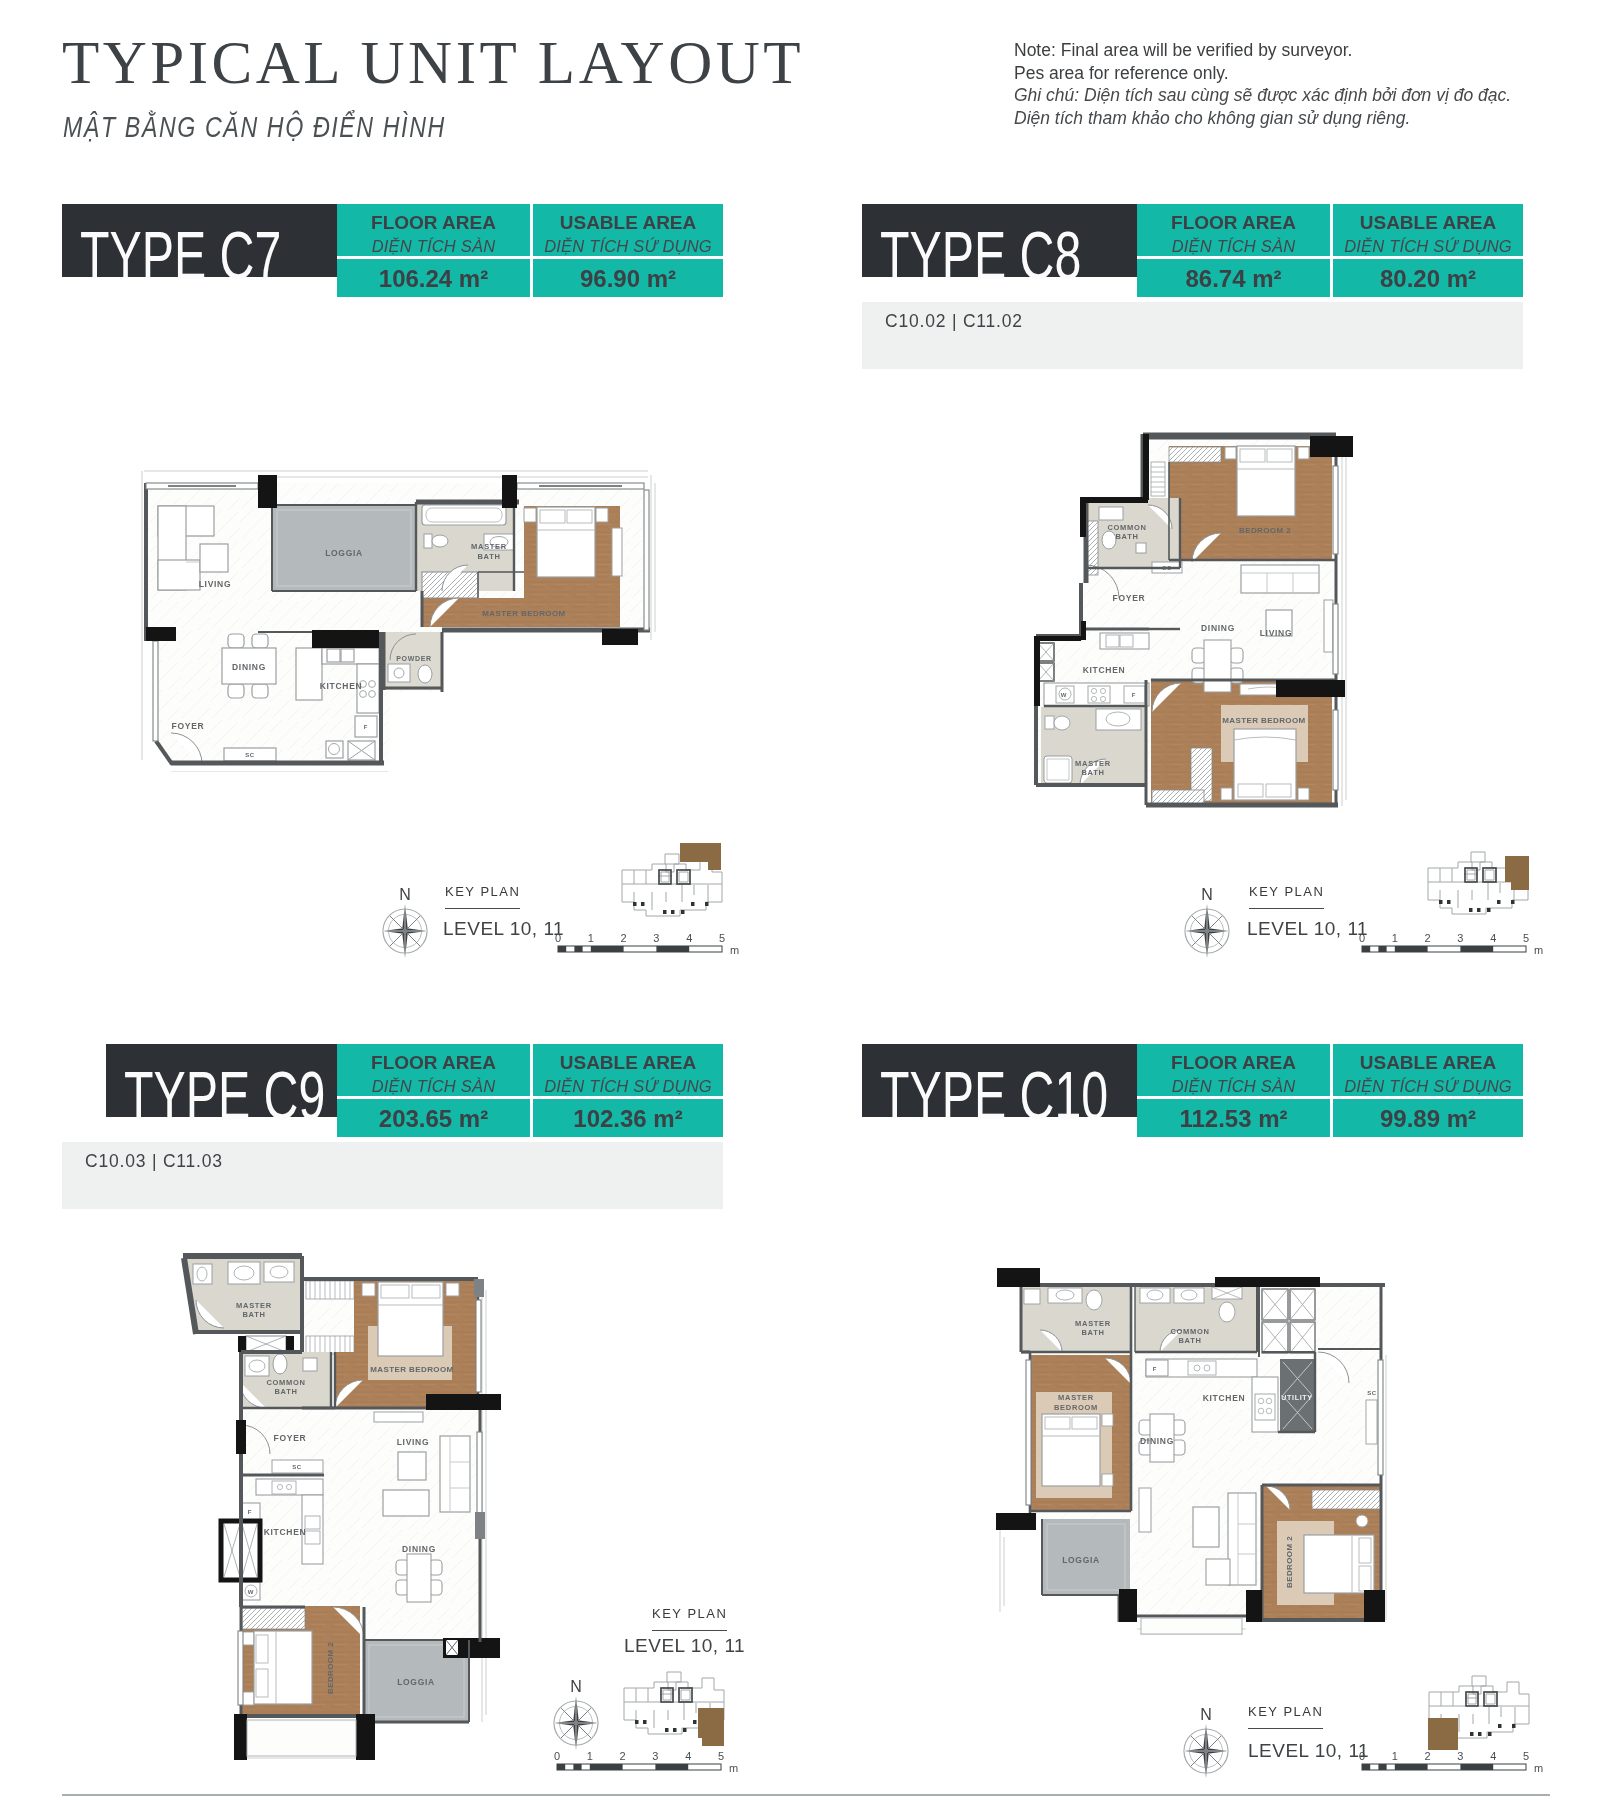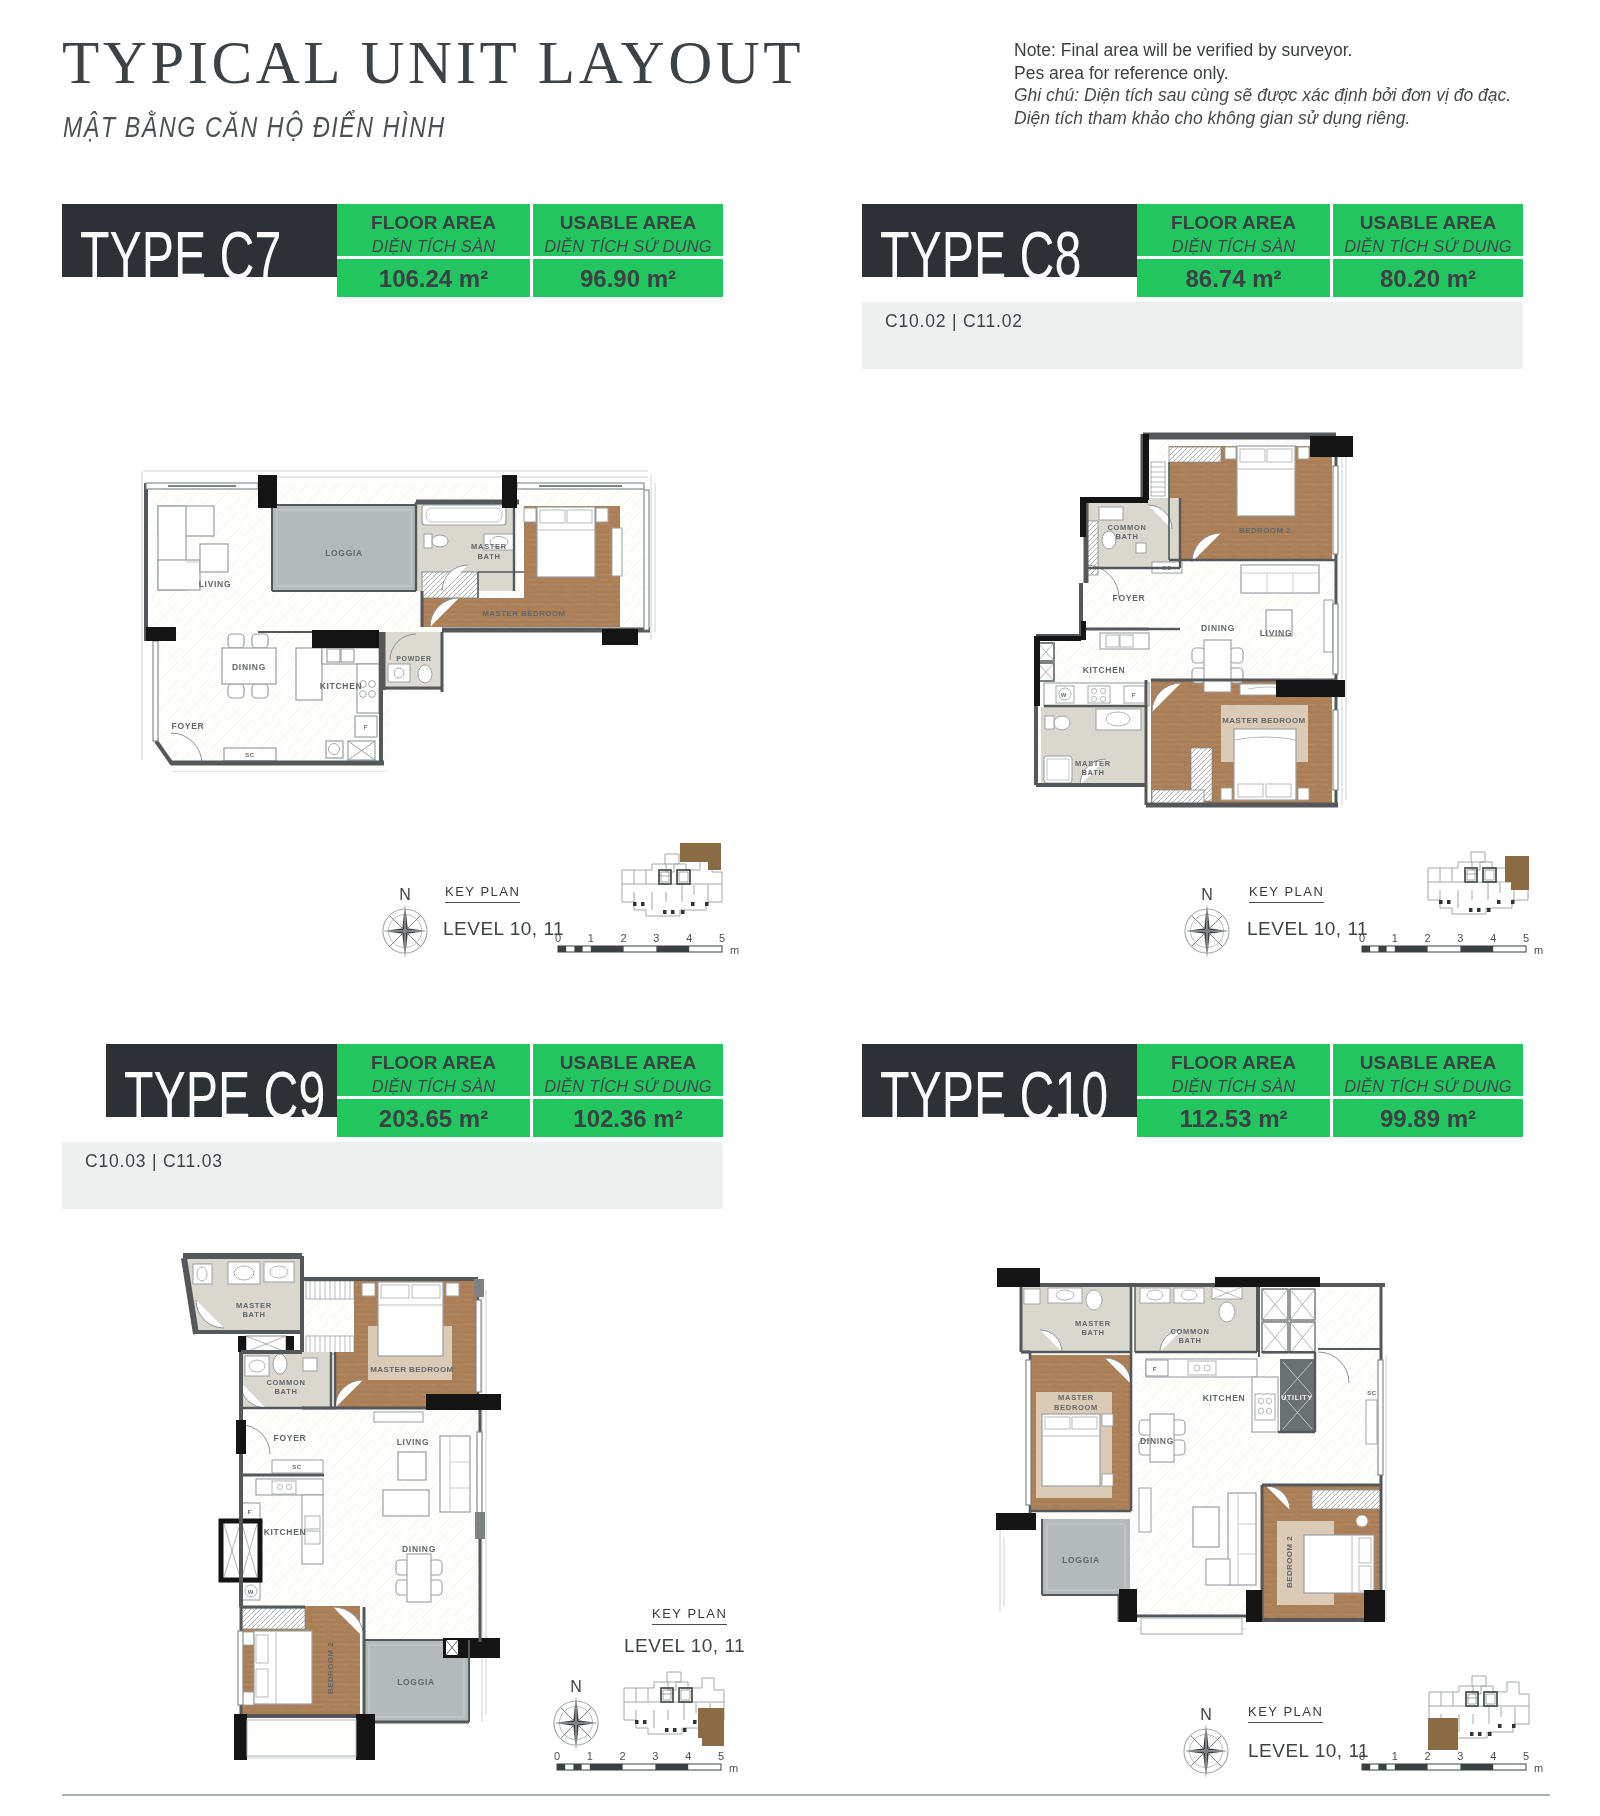--- a/index.html
+++ b/index.html
@@ -2,33 +2,33 @@
 <html><head>
 <meta charset="utf-8">
 <style>
   html,body{margin:0;padding:0;background:#fff;}
   #page{position:relative;width:1600px;height:1816px;background:#ffffff;overflow:hidden;
         font-family:"Liberation Sans",sans-serif;}
   .abs{position:absolute;}
   .hdr-dark{position:absolute;width:275px;height:73px;background:#2d3136;color:#fff;}
   .hdr-type{position:absolute;left:18px;top:17px;font-size:69px;font-weight:400;color:#fbfbfb;
             line-height:1;letter-spacing:0;transform:scale(0.70,1);transform-origin:left top;white-space:nowrap;}
-  .hdr-gray{position:absolute;width:386px;height:93px;background:#22c55e;}
+  .hdr-gray{position:absolute;width:386px;height:93px;background:#14b8a6;}
   .col-lab{position:absolute;top:8px;width:100%;text-align:center;font-size:19px;font-weight:bold;
            color:#3c4145;letter-spacing:0px;white-space:nowrap;}
   .col-lab2{position:absolute;top:33px;width:100%;text-align:center;font-size:16.5px;font-style:italic;
            color:#43484c;letter-spacing:0.2px;white-space:nowrap;}
   .col-val{position:absolute;top:61px;width:100%;text-align:center;font-size:24px;font-weight:bold;
            color:#3c4145;white-space:nowrap;}
   .subrow{position:absolute;width:661px;height:67px;background:#eff1f0;}
   .subrow span{position:absolute;left:23px;top:9px;font-size:17.5px;color:#3f4448;letter-spacing:0.8px;}
   .vdiv{position:absolute;width:3px;height:93px;background:#fff;}
   .hdiv{position:absolute;width:386px;height:3px;background:#fff;}
   .kp-title{position:absolute;font-size:13px;color:#3a3a3a;letter-spacing:1.5px;border-bottom:1.5px solid #4a4a4a;
-            padding-bottom:3px;white-space:nowrap;}
+            padding-bottom:9px;white-space:nowrap;}
   .kp-level{position:absolute;font-size:19px;color:#3f4346;letter-spacing:0.5px;white-space:nowrap;}
   text{font-family:"Liberation Sans",sans-serif;}
   .rlab{font-size:8.5px;font-weight:bold;fill:#63676a;letter-spacing:0.7px;}
 </style>
 </head>
 <body>
 <div id="page">
 
   <div class="abs" style="left:62px;top:32px;font-family:'Liberation Serif',serif;font-size:61px;line-height:1;
        color:#3d4247;letter-spacing:3.5px;transform:scale(1,1);transform-origin:left top;white-space:nowrap;">TYPICAL UNIT LAYOUT</div>

